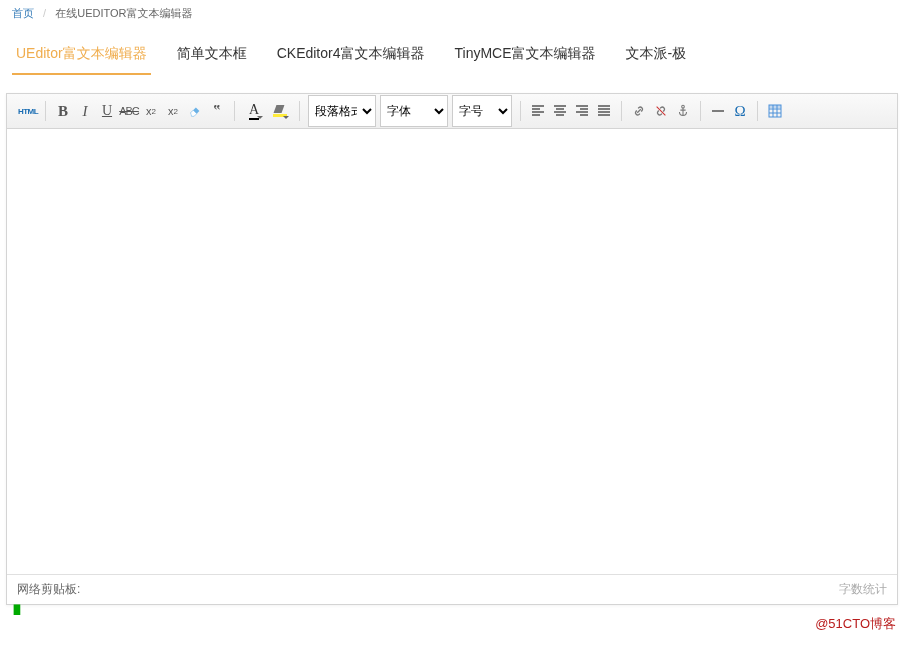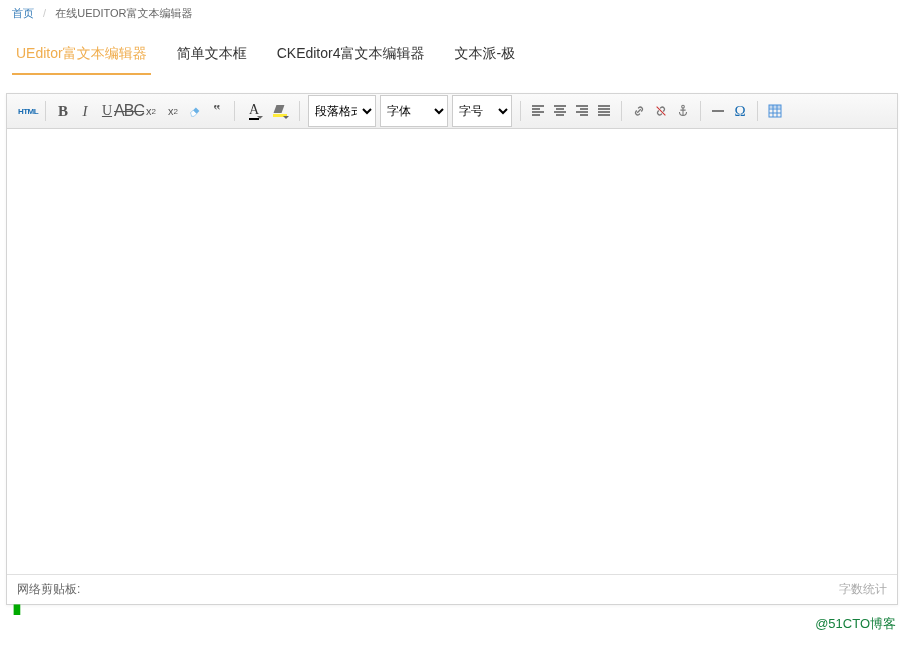--- a/index.html
+++ b/index.html
@@ -14,53 +14,54 @@
 .editor-wrap{margin:18px 6px 0;border:1px solid #d4d4d4;background:#fff;box-shadow:0 1px 3px rgba(0,0,0,0.05)}
 .toolbar{display:flex;align-items:center;padding:4px 6px;background:linear-gradient(#fafafa,#efefef);border-bottom:1px solid #d4d4d4;flex-wrap:nowrap}
 .tgroup{display:flex;align-items:center;padding:0 4px;height:26px}
 .vsep{width:1px;height:20px;background:#d4d4d4;margin:0 2px}
 .tb-btn{width:22px;height:22px;display:flex;align-items:center;justify-content:center;cursor:pointer;border-radius:2px;color:#555;font-size:13px}
 .tb-btn svg{width:14px;height:14px}
 .html-btn{font-size:8px;color:#1a6db3;font-weight:bold;letter-spacing:-0.5px}
 .bold{font-family:"Times New Roman",serif;font-weight:bold;font-size:15px}
 .italic{font-family:"Times New Roman",serif;font-style:italic;font-size:15px}
 .underline{font-family:"Times New Roman",serif;text-decoration:underline;font-size:14px}
-.strike{font-family:Arial;text-decoration:line-through;font-size:16px;letter-spacing:-1px}
+.strike{font-family:Arial;text-decoration:line-through;font-size:11px;letter-spacing:-1px}
 .script-btn{font-family:Arial;font-size:11px;position:relative}
 .quotes{font-family:Georgia;font-weight:bold;font-size:14px}
 .dd-wrap{position:relative;margin:0 2px}
 .dd-btn{width:22px;height:20px;display:flex;align-items:center;justify-content:center;cursor:pointer;border:1px solid transparent;border-radius:2px;position:relative}
 .dd-btn .caret{position:absolute;right:1px;bottom:1px;width:0;height:0;border-left:3px solid transparent;border-right:3px solid transparent;border-top:3px solid #666}
 .sel{height:32px;border:1px solid #ccc;background:#fff;font-size:12px;padding:5px 2px;margin:0 2px;cursor:pointer;font-family:inherit}
 .sel-para{width:68px}
 .sel-font{width:68px}
 .sel-size{width:60px}
 .content-area{height:445px;background:#fff;padding:8px;outline:none}
 .statusbar{display:flex;justify-content:space-between;align-items:center;padding:6px 10px;border-top:1px solid #e0e0e0;font-size:12px;color:#666;background:#fff}
 .statusbar .wc{color:#aaa}
-.watermark{position:fixed;right:8px;bottom:18px;color:#15803d;font-size:13px;pointer-events:none}
+.watermark{position:fixed;right:8px;bottom:18px;color:#b91c1c;font-size:13px;pointer-events:none}
 .caret-bar{color:#0a0;font-size:18px;padding-left:12px;line-height:10px}
 .highlighter{display:inline-block;width:14px;height:12px;position:relative}
 .highlighter::before{content:"";position:absolute;left:2px;top:0;width:8px;height:8px;background:#777;transform:skewX(-20deg)}
 .highlighter::after{content:"";position:absolute;left:0;bottom:0;width:14px;height:3px;background:#ffeb3b}
 .omega{font-family:"Times New Roman",serif;color:#1a6db3;font-size:15px}
 </style>
 </head>
 <body>
 
 <div class="breadcrumb">
   <a href="#">首页</a>
   <span class="sep">/</span>
   <span class="current">在线UEDITOR富文本编辑器</span>
 </div>
 
 <div class="tabs">
   <div class="tab active">UEditor富文本编辑器</div>
   <div class="tab">简单文本框</div>
   <div class="tab">CKEditor4富文本编辑器</div>
+  <div class="tab">TinyMCE富文本编辑器</div>
   <div class="tab">文本派-极</div>
 </div>
 
 <div class="editor-wrap">
   <div class="toolbar">
 
     <div class="tgroup">
       <div class="tb-btn html-btn">HTML</div>
     </div>
     <div class="vsep"></div>

